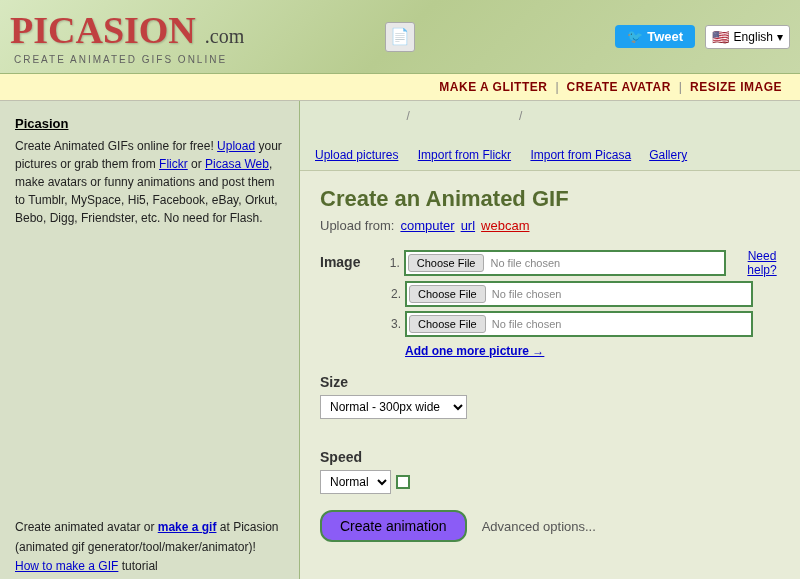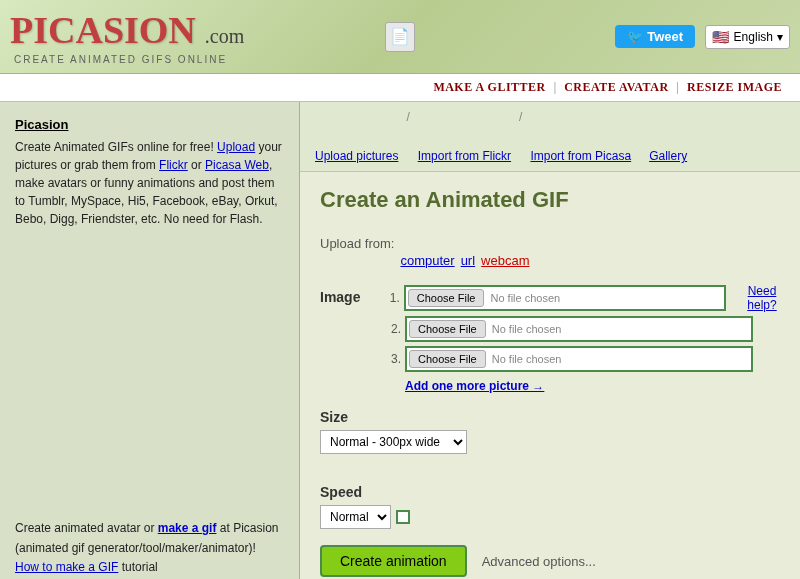--- a/index.html
+++ b/index.html
@@ -78,28 +78,27 @@
       border: 1px solid #aaa;
       border-radius: 3px;
       padding: 3px 6px;
       font-size: 12px;
       cursor: pointer;
     }
     #flag-icon { font-size: 14px; }
 
     
     #nav-bar {
-      background: #ffffff;
+      background: #fef9c3;
       border-bottom: 1px solid #c0c0b0;
       padding: 6px 10px;
       display: flex;
       justify-content: flex-end;
       gap: 0;
       align-items: flex-start;
-      font-family: Liberation Serif, serif;
     }
     .nav-link {
       color: #800000;
       text-decoration: none;
       font-size: 12px;
       font-weight: bold;
       letter-spacing: 0.5px;
       padding: 0 8px;
       cursor: pointer;
     }
@@ -185,21 +184,21 @@
       margin-bottom: 6px;
     }
     #upload-from-row {
       display: flex;
       align-items: center;
       gap: 6px;
       margin-bottom: 16px;
       font-size: 13px;
       color: #333;
     }
-    .upload-link { color: #0000cc; text-decoration: underline; cursor: pointer; font-size: 13px; margin-top: 34px; }
+    .upload-link { color: #0000cc; text-decoration: underline; cursor: pointer; font-size: 13px; }
     .upload-link.active { color: #cc0000; }
     #upload-from-label { color: #555; }
 
     
     #image-section {
       display: flex;
       gap: 20px;
       margin-bottom: 16px;
       align-items: flex-start;
     }
@@ -305,27 +304,27 @@
     }
 
     
     #action-row {
       display: flex;
       align-items: center;
       gap: 15px;
       margin-top: 10px;
     }
     #create-animation-btn {
-      background: #84cc16;
+      background: #8b5cf6;
       border: 2px solid #4a8a4a;
       color: #000;
       font-size: 14px;
       padding: 6px 18px;
       cursor: pointer;
-      border-radius: 4px;
+      border-radius: 12px;
     }
     #advanced-options-link {
       color: #555;
       font-size: 13px;
       cursor: pointer;
       text-decoration: none;
     }
   </style>
 </head>
 <body>

